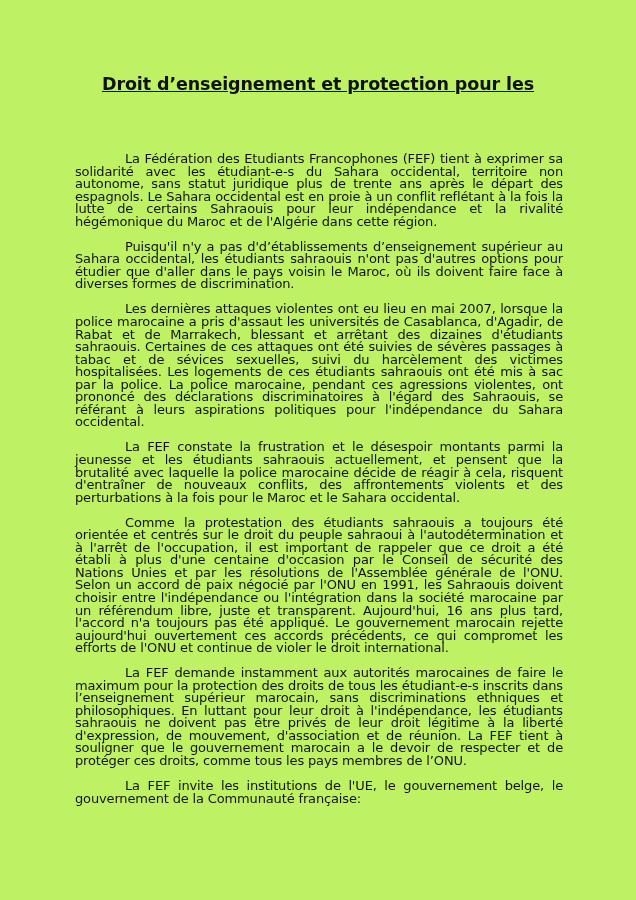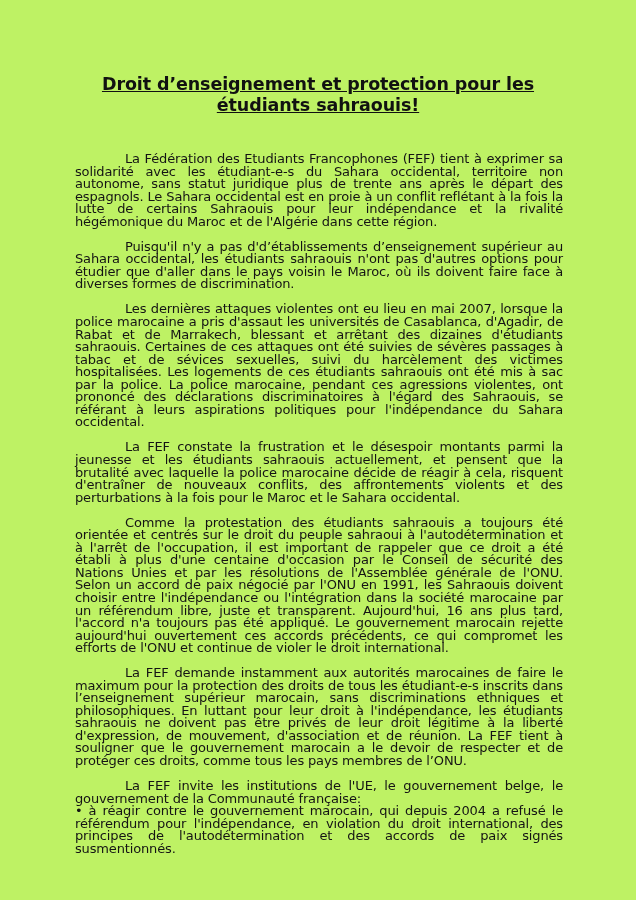--- a/index.html
+++ b/index.html
@@ -24,26 +24,24 @@
   .body p.indent { text-indent: 50px; }
   .body p.tight { margin-bottom: 0; }
   .body .bullet { margin: 0; }
 </style>
 </head>
 <body>
 
 <div class="page">
   <div class="title">
     <div>Droit d’enseignement et protection pour les</div>
-    <div>étudiants sahraouis!</div>
   </div>
 
   <div class="body">
     <p class="indent">La Fédération des Etudiants Francophones (FEF) tient à exprimer sa solidarité avec les étudiant-e-s du Sahara occidental, territoire non autonome, sans statut juridique plus de trente ans après le départ des espagnols. Le Sahara occidental est en proie à un conflit reflétant à la fois la lutte de certains Sahraouis pour leur indépendance et la rivalité hégémonique du Maroc et de l'Algérie dans cette région.</p>
     <p class="indent">Puisqu'il n'y a pas d'd’établissements d’enseignement supérieur au Sahara occidental, les étudiants sahraouis n'ont pas d'autres options pour étudier que d'aller dans le pays voisin le Maroc, où ils doivent faire face à diverses formes de discrimination.</p>
     <p class="indent">Les dernières attaques violentes ont eu lieu en mai 2007, lorsque la police marocaine a pris d'assaut les universités de Casablanca, d'Agadir, de Rabat et de Marrakech, blessant et arrêtant des dizaines d'étudiants sahraouis. Certaines de ces attaques ont été suivies de sévères passages à tabac et de sévices sexuelles, suivi du harcèlement des victimes hospitalisées. Les logements de ces étudiants sahraouis ont été mis à sac par la police. La police marocaine, pendant ces agressions violentes, ont prononcé des déclarations discriminatoires à l'égard des Sahraouis, se référant à leurs aspirations politiques pour l'indépendance du Sahara occidental.</p>
     <p class="indent">La FEF constate la frustration et le désespoir montants parmi la jeunesse et les étudiants sahraouis actuellement, et pensent que la brutalité avec laquelle la police marocaine décide de réagir à cela, risquent d'entraîner de nouveaux conflits, des affrontements violents et des perturbations à la fois pour le Maroc et le Sahara occidental.</p>
     <p class="indent">Comme la protestation des étudiants sahraouis a toujours été orientée et centrés sur le droit du peuple sahraoui à l'autodétermination et à l'arrêt de l'occupation, il est important de rappeler que ce droit a été établi à plus d'une centaine d'occasion par le Conseil de sécurité des Nations Unies et par les résolutions de l'Assemblée générale de l'ONU. Selon un accord de paix négocié par l'ONU en 1991, les Sahraouis doivent choisir entre l'indépendance ou l'intégration dans la société marocaine par un référendum libre, juste et transparent. Aujourd'hui, 16 ans plus tard, l'accord n'a toujours pas été appliqué. Le gouvernement marocain rejette aujourd'hui ouvertement ces accords précédents, ce qui compromet les efforts de l'ONU et continue de violer le droit international.</p>
     <p class="indent">La FEF demande instamment aux autorités marocaines de faire le maximum pour la protection des droits de tous les étudiant-e-s inscrits dans l’enseignement supérieur marocain, sans discriminations ethniques et philosophiques. En luttant pour leur droit à l'indépendance, les étudiants sahraouis ne doivent pas être privés de leur droit légitime à la liberté d'expression, de mouvement, d'association et de réunion. La FEF tient à souligner que le gouvernement marocain a le devoir de respecter et de protéger ces droits, comme tous les pays membres de l’ONU.</p>
     <p class="indent tight">La FEF invite les institutions de l'UE, le gouvernement belge, le gouvernement de la Communauté française:</p>
-    <p class="bullet">• à réagir contre le gouvernement marocain, qui depuis 2004 a refusé le référendum pour l'indépendance, en violation du droit international, des principes de l'autodétermination et des accords de paix signés susmentionnés.</p>
   </div>
 </div>
 
 </body></html>

